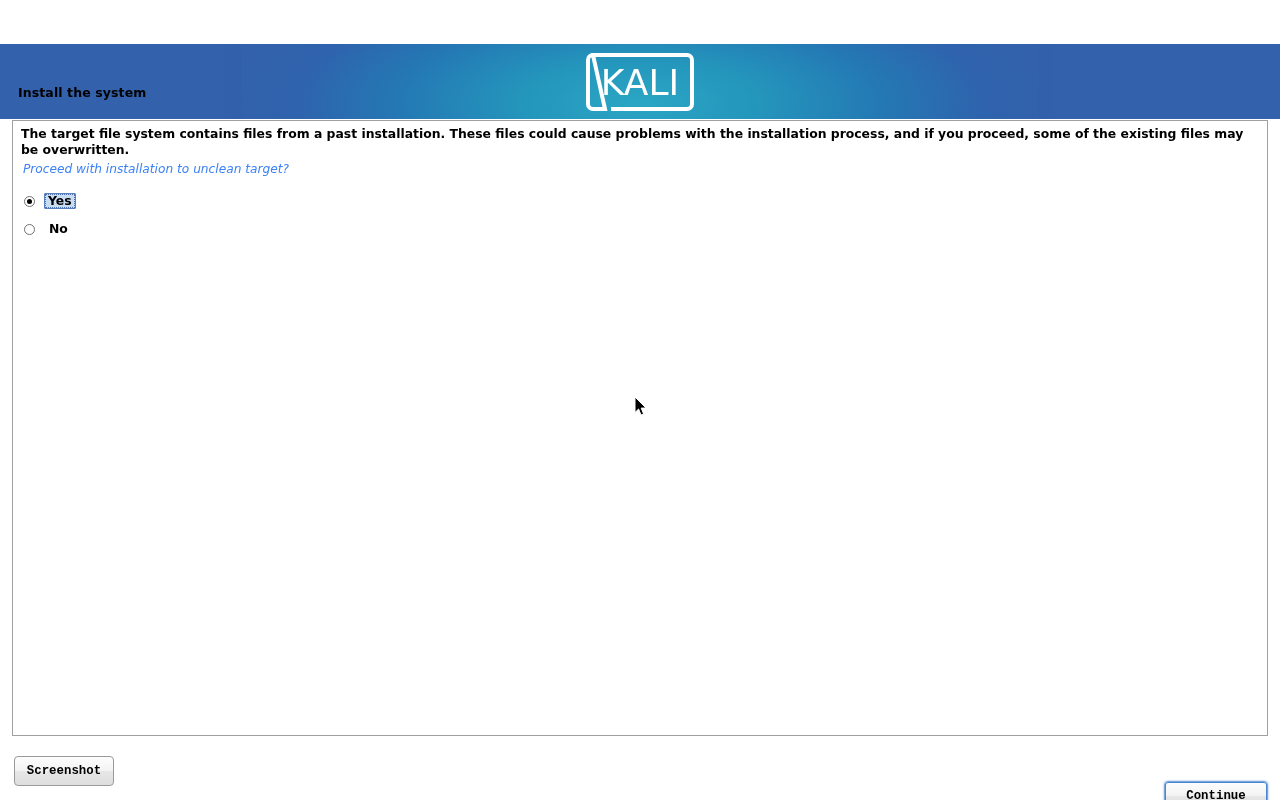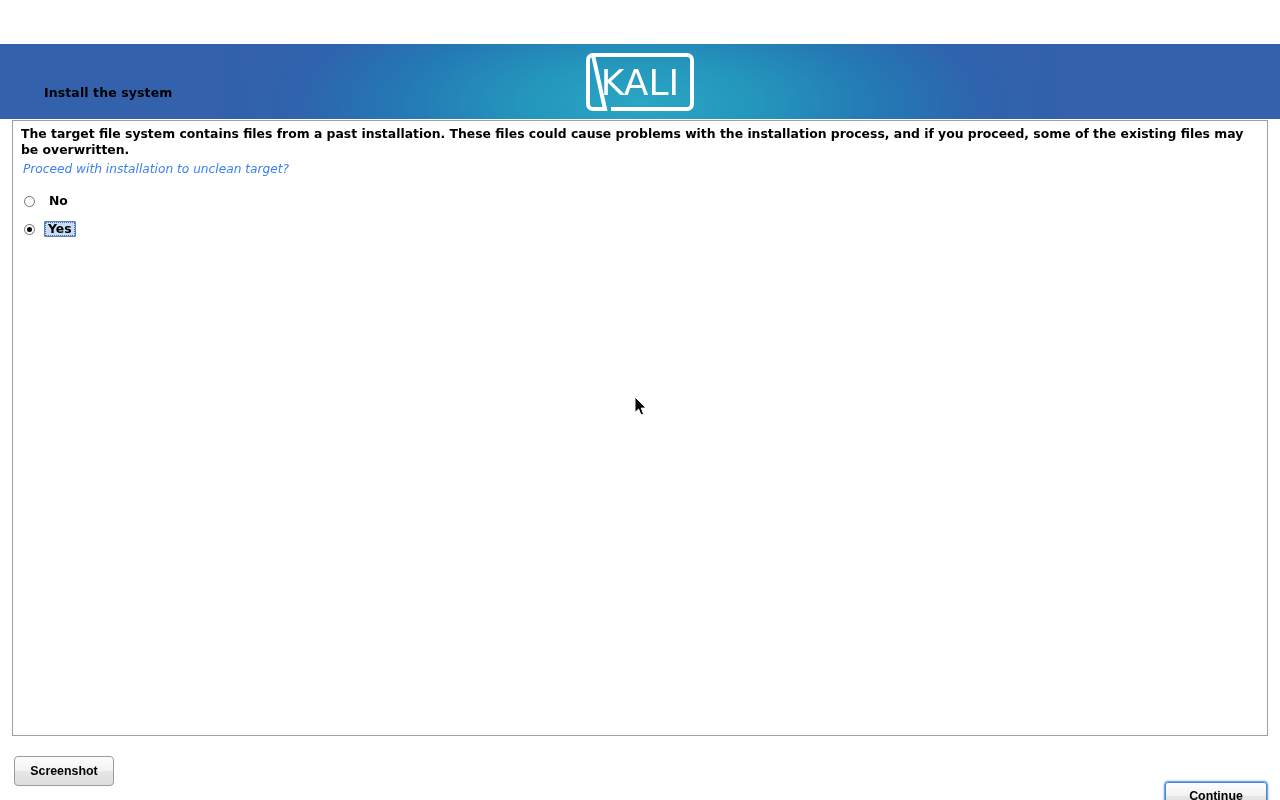--- a/index.html
+++ b/index.html
@@ -46,21 +46,20 @@
   #logo svg { display: block; }
 
   
   #page-title {
     position: absolute;
     left: 18px; top: 85px;
     font-size: 12.5px;
     font-weight: bold;
     color: #000000;
     letter-spacing: 0.1px;
-    margin-left: 26px;
   }
 
   
   #panel {
     position: absolute;
     left: 12px; top: 120px;
     width: 1256px; height: 616px;
     border: 1px solid #a0a0a0;
     background: #ffffff;
   }
@@ -129,21 +128,21 @@
     border-radius: 1px;
   }
 
   
   .btn {
     position: absolute;
     height: 30px;
     border: 1px solid #9a9a9a;
     border-radius: 4px;
     background: linear-gradient(to bottom, #fdfdfd 0%, #f3f3f3 48%, #e6e6e6 52%, #dedede 100%);
-    font-family: Liberation Sans, sans-serif;
+    font-family: Liberation Mono, monospace;
     font-size: 12.4px;
     font-weight: bold;
     color: #000000;
     display: flex;
     align-items: center;
     justify-content: center;
     cursor: pointer;
     padding: 0;
   }
   #btn-screenshot { left: 14px; top: 756px; width: 100px; }
@@ -184,27 +183,27 @@
 
 <div id="panel">
 
   <div id="message">The target file system contains files from a past installation. These files could cause problems with the installation process, and if you proceed, some of the existing files may be overwritten.</div>
 
   <div id="question">Proceed with installation to unclean target?</div>
 
   <div id="choices">
 
     <div class="choice">
+      <span class="radio on"></span>
+      <span class="choice-label selected">Yes</span>
+    </div>
+
+    <div class="choice">
       <span class="radio"></span>
       <span class="choice-label">No</span>
-    </div>
-
-    <div class="choice">
-      <span class="radio on"></span>
-      <span class="choice-label selected">Yes</span>
     </div>
 
   </div>
 </div>
 
 <button class="btn" id="btn-screenshot">Screenshot</button>
 
 <button class="btn" id="btn-continue">Continue</button>
 
 <div id="cursor">

